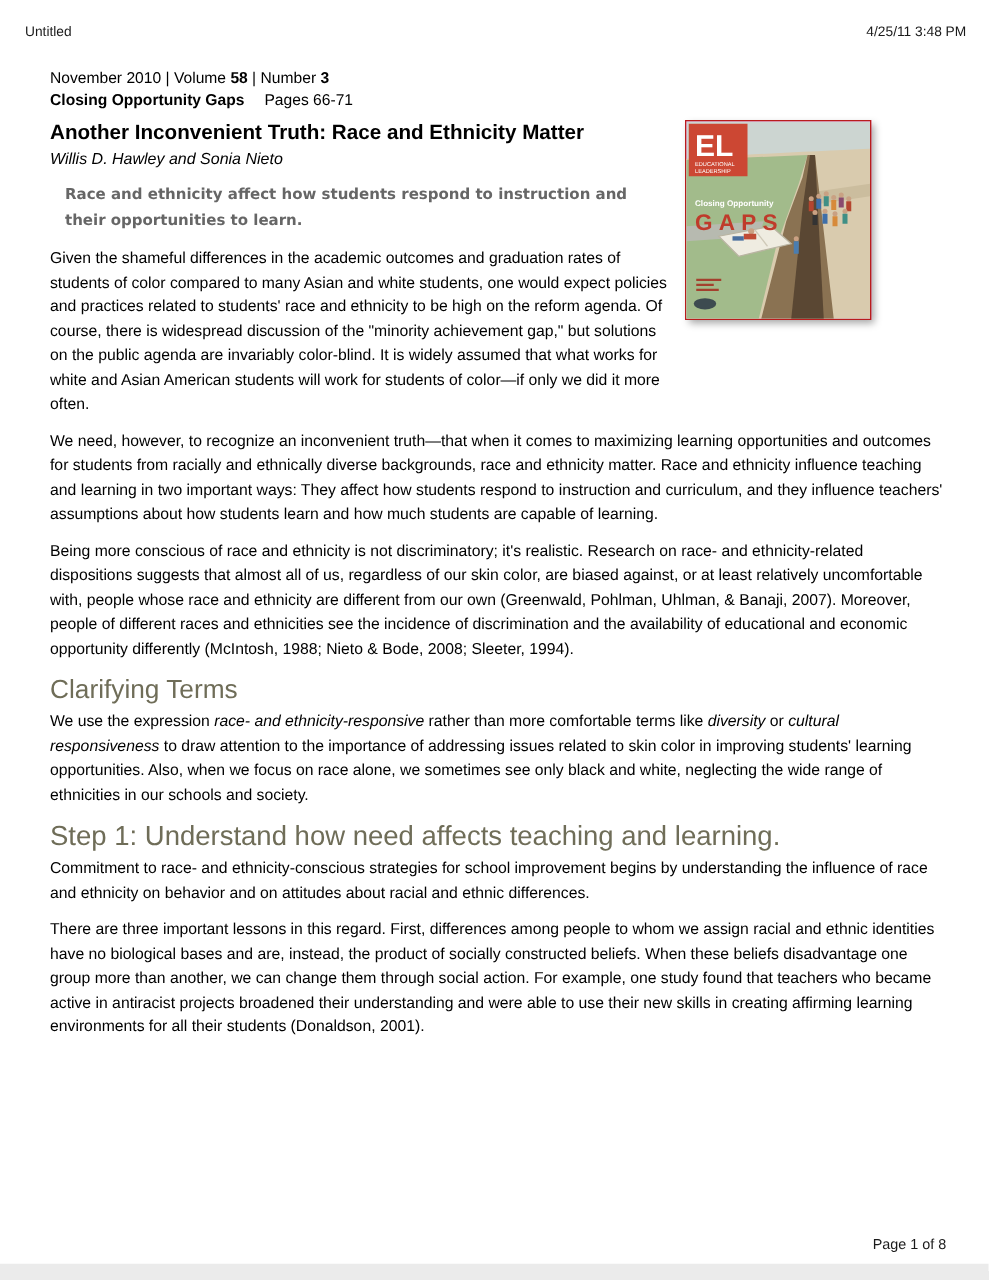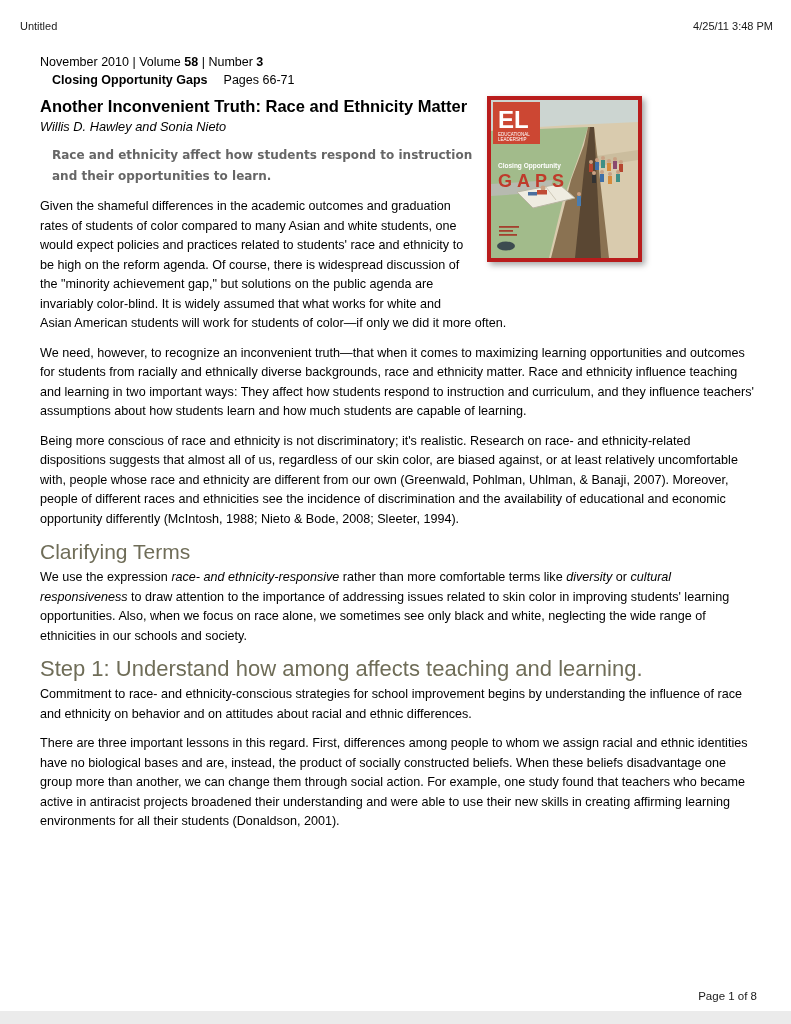--- a/index.html
+++ b/index.html
@@ -4,26 +4,26 @@
 <style>
   html,body{margin:0;padding:0;}
   body{
     width:791px;height:1024px;position:relative;background:#ffffff;
     font-family:"Liberation Sans", sans-serif;color:#000;overflow:hidden;
   }
   .print-header-left{position:absolute;top:20px;left:20px;font-size:11px;color:#1a1a1a;text-align:right;}
   .print-header-right{position:absolute;top:20px;right:18px;font-size:11px;color:#1a1a1a;}
   .content{position:absolute;left:40px;top:54px;width:717px;}
   .meta{font-size:12.5px;line-height:16px;margin:0;}
-  .meta2{margin:2px 12px 8px;}
+  .meta2{margin:2px 0 8px;}
   .meta b{font-weight:bold;}
   .meta .pages{margin-left:16px;}
   .cover-wrap{
-    float:right;width:147px;height:158px;margin:0 115px 40px 14px;
-    border:4px solid #b91c1c;box-shadow:3px 3px 6px rgba(0,0,0,0.35);
+    float:right;width:147px;height:158px;margin:0 60px 40px 14px;
+    border:1px solid #b91c1c;box-shadow:3px 3px 6px rgba(0,0,0,0.35);
     background:#ec4899;
   }
   h1{font-size:16.5px;line-height:21px;margin:6px 0 2px;font-weight:bold;}
   .byline{font-size:12.8px;font-style:italic;line-height:15px;margin:0 0 11px;}
   .callout{
     font-family:"DejaVu Sans", sans-serif;font-weight:bold;color:#666666;
     font-size:12px;line-height:21px;margin:0 0 10px 12px;
   }
   p.body{font-size:12.6px;line-height:19.5px;margin:0 0 10px;}
   p.body i{font-style:italic;}
@@ -110,21 +110,21 @@
 
   <p class="body">Given the shameful differences in the academic outcomes and graduation rates of students of color compared to many Asian and white students, one would expect policies and practices related to students' race and ethnicity to be high on the reform agenda. Of course, there is widespread discussion of the "minority achievement gap," but solutions on the public agenda are invariably color-blind. It is widely assumed that what works for white and Asian American students will work for students of color—if only we did it more often.</p>
   <p class="body">We need, however, to recognize an inconvenient truth—that when it comes to maximizing learning opportunities and outcomes for students from racially and ethnically diverse backgrounds, race and ethnicity matter. Race and ethnicity influence teaching and learning in two important ways: They affect how students respond to instruction and curriculum, and they influence teachers' assumptions about how students learn and how much students are capable of learning.</p>
   <p class="body">Being more conscious of race and ethnicity is not discriminatory; it's realistic. Research on race- and ethnicity-related dispositions suggests that almost all of us, regardless of our skin color, are biased against, or at least relatively uncomfortable with, people whose race and ethnicity are different from our own (Greenwald, Pohlman, Uhlman, &amp; Banaji, 2007). Moreover, people of different races and ethnicities see the incidence of discrimination and the availability of educational and economic opportunity differently (McIntosh, 1988; Nieto &amp; Bode, 2008; Sleeter, 1994).</p>
 
   <h2 class="clarifying">Clarifying Terms</h2>
 
   <p class="body"><span>We use the expression </span><i>race- and ethnicity-responsive</i><span> rather than more comfortable terms like </span><i>diversity</i><span> or </span><i>cultural responsiveness</i><span> to draw attention to the importance of addressing issues related to skin color in improving students' learning opportunities. Also, when we focus on race alone, we sometimes see only black and white, neglecting the wide range of ethnicities in our schools and society.</span></p>
 
 
-  <h2 class="step">Step 1: Understand how among affects teaching and learning.</h2>
+  <h2 class="step">Step 1: Understand how need affects teaching and learning.</h2>
 
   <p class="body">Commitment to race- and ethnicity-conscious strategies for school improvement begins by understanding the influence of race and ethnicity on behavior and on attitudes about racial and ethnic differences.</p>
   <p class="body">There are three important lessons in this regard. First, differences among people to whom we assign racial and ethnic identities have no biological bases and are, instead, the product of socially constructed beliefs. When these beliefs disadvantage one group more than another, we can change them through social action. For example, one study found that teachers who became active in antiracist projects broadened their understanding and were able to use their new skills in creating affirming learning environments for all their students (Donaldson, 2001).</p>
 
 </div>
 
 <div class="page-indicator">Page 1 of 8</div>
 <div class="bottom-strip"></div>
 
 </body></html>

